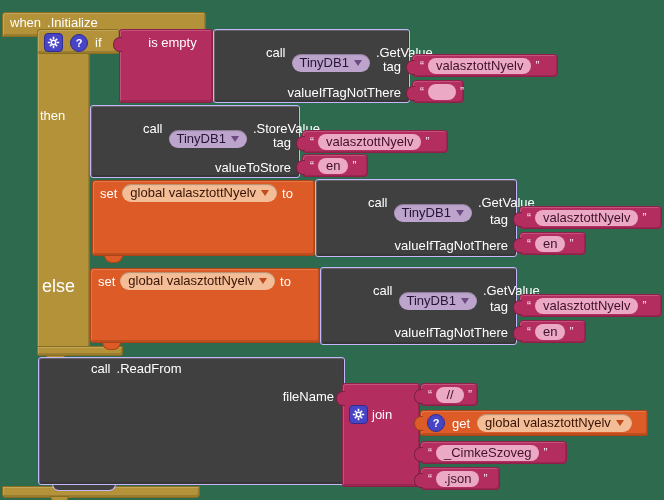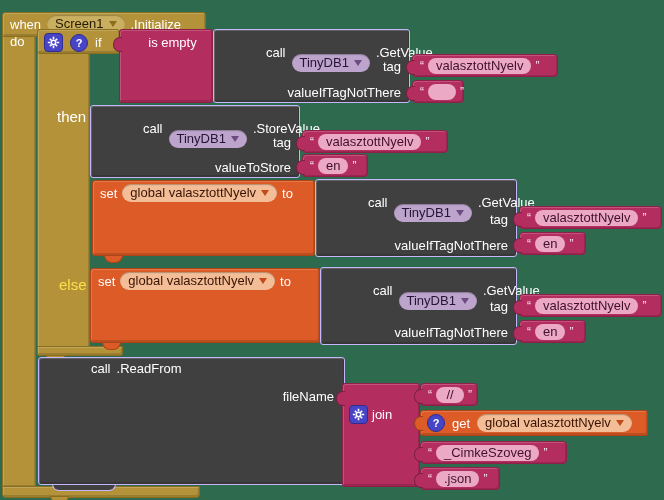--- a/index.html
+++ b/index.html
@@ -36,33 +36,26 @@
            display:flex;align-items:center;justify-content:center;flex:none;cursor:pointer;}
   .icon-circle{width:16px;height:16px;border-radius:50%;background:#4744C6;border:1px solid #2f2d92;
                color:#fff;font-weight:bold;font-size:11px;display:flex;align-items:center;
                justify-content:center;flex:none;cursor:pointer;}
 </style>
 </head>
 <body>
 
 <div id="canvas">
 
-  <div class="blk gold" style="left:2px;top:27px;width:34px;height:461px;border-radius:0;">
-    <div class="lbl" style="padding:6px 0 0 7px;">do</div>
-  </div>
   <div class="blk gold" style="left:2px;top:486px;width:198px;height:12px;border-radius:0 0 4px 4px;"></div>
   <div class="bump gold" style="left:50px;top:496px;height:4px;"></div>
 
   <div class="blk gold" style="left:2px;top:2px;width:204px;height:25px;border-radius:3px 3px 0 0;margin-top:10px;">
     <div class="hdr" style="padding:2px 7px;">
       <span class="lbl">when</span>
-      <span class="dd dd-gold">
-        <span>Screen1</span>
-        <span class="tri tri-gold"></span>
-      </span>
       <span class="lbl">.Initialize</span>
     </div>
   </div>
 
   <div class="blk gold" style="left:37px;top:29px;width:53px;height:327px;border-radius:3px 0 0 3px;"></div>
   <div class="blk gold" style="left:37px;top:346px;width:86px;height:10px;border-radius:0 0 3px 3px;"></div>
   <div class="bump gold" style="left:46px;top:355px;height:5px;"></div>
   <div class="blk gold" style="left:37px;top:29px;width:83px;height:25px;">
     <div class="hdr" style="padding:3px 6px;gap:7px;">
       <span class="icon-sq">
@@ -72,22 +65,22 @@
             <path d="M2.8 4.2l1.4-1.4 2.1 2.1-1.4 1.4zM9.7 11.1l1.4-1.4 2.1 2.1-1.4 1.4zM2.8 11.8l2.1-2.1 1.4 1.4-2.1 2.1zM9.7 4.9l2.1-2.1 1.4 1.4-2.1 2.1z"></path>
             <circle cx="8" cy="8" r="3.6"></circle>
           </g>
           <circle cx="8" cy="8" r="1.7" fill="#4744C6"></circle>
         </svg>
       </span>
       <span class="icon-circle">?</span>
       <span class="lbl">if</span>
     </div>
   </div>
-  <span style="position:absolute;left:57px;top:108px;color:#fff;font-size:15px;">then</span>
-  <span style="position:absolute;left:59px;top:276px;color:#fde047;font-size:15px;">else</span>
+  <span style="position:absolute;left:40px;top:108px;color:#fff;font-size:13px;">then</span>
+  <span style="position:absolute;left:42px;top:276px;color:#ffffff;font-size:18px;">else</span>
 
   <div class="blk crimson plug plug-t7" style="left:119px;top:29px;width:94px;height:74px;">
     <div style="padding:5px 0 0 13px;">is empty</div>
   </div>
 
   <div class="blk purple" style="left:213px;top:29px;width:197px;height:74px;">
     <div class="hdr">
       <span class="lbl">call</span>
       <span class="dd dd-purple">
         <span>TinyDB1</span>

